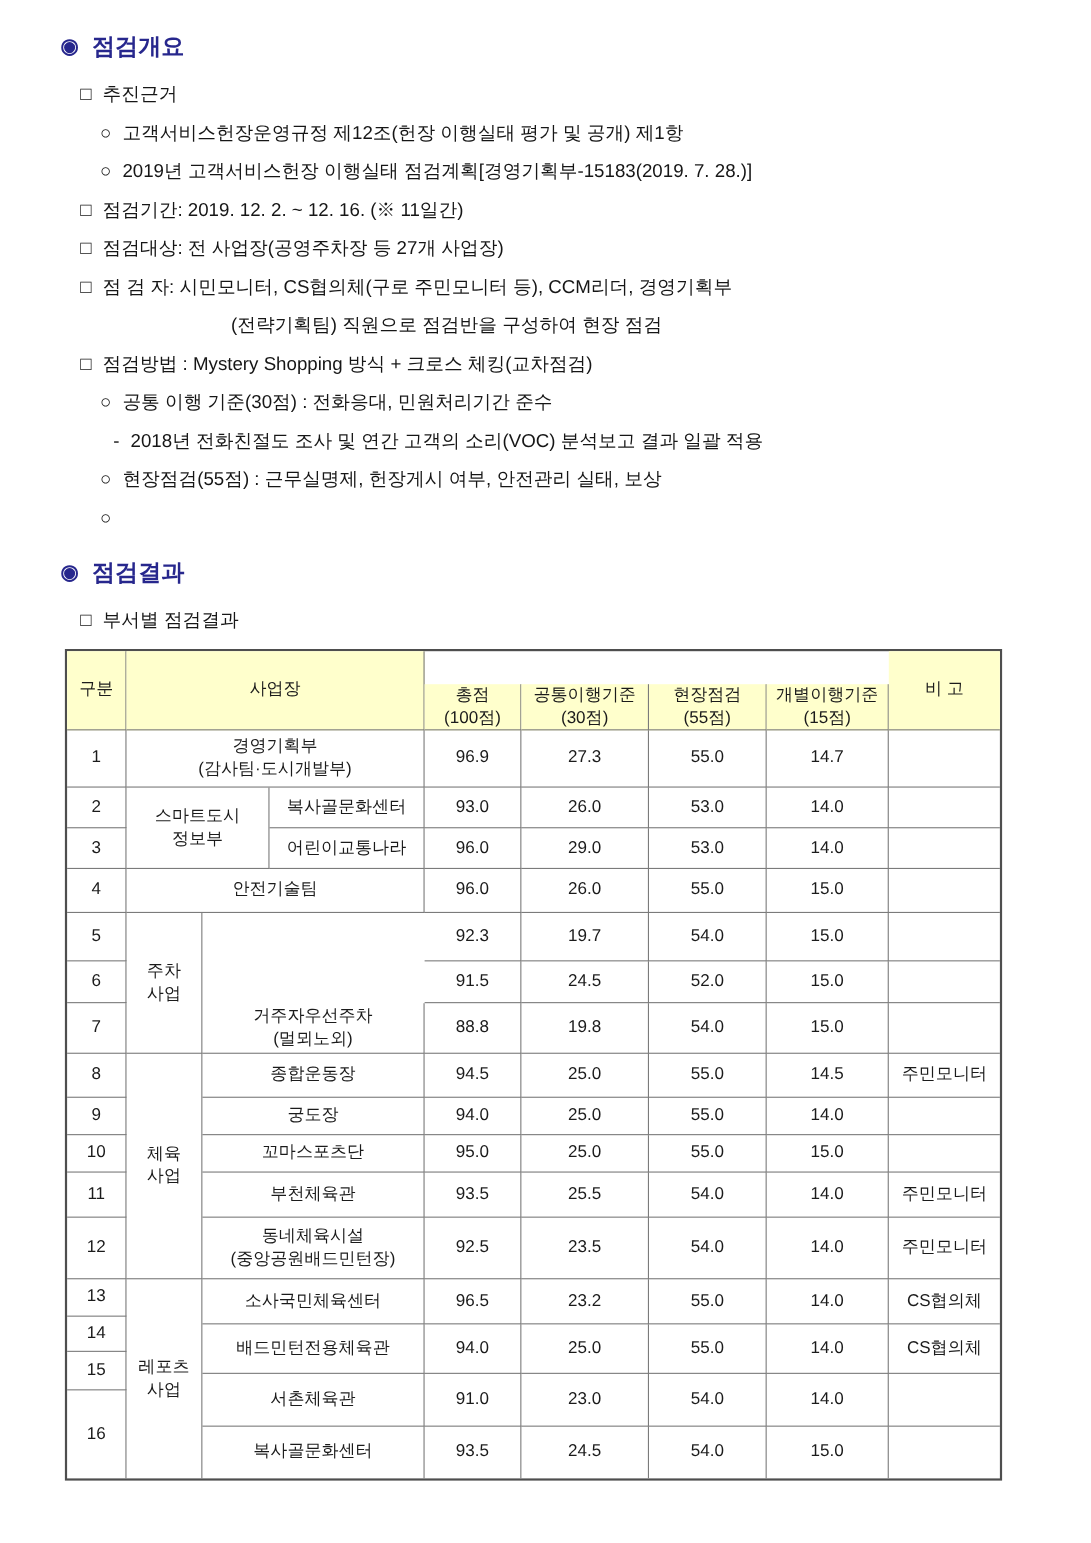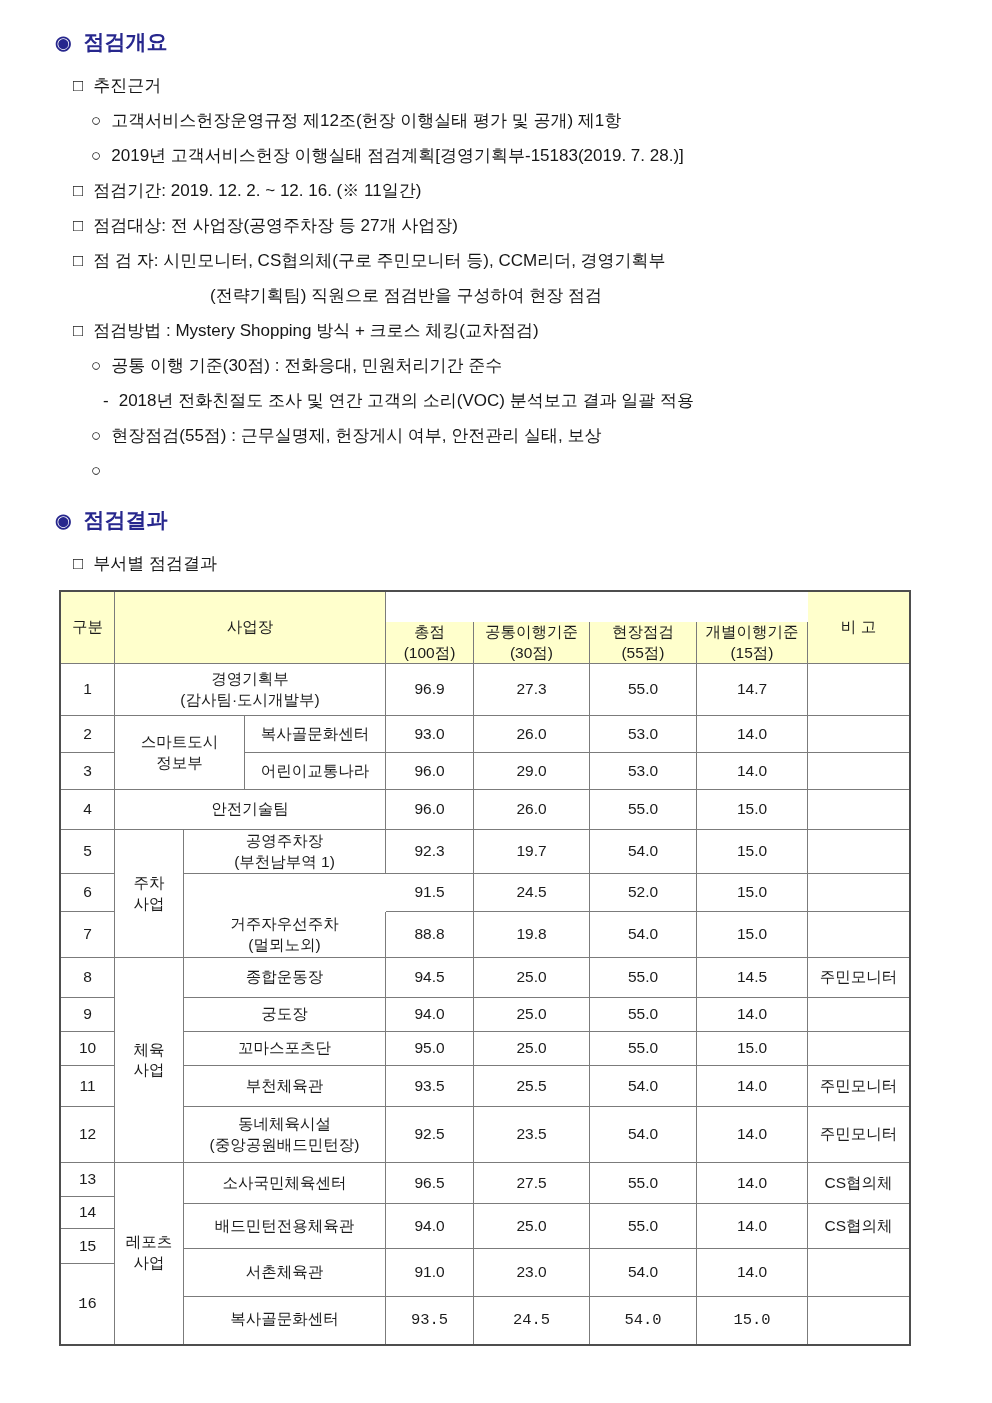--- a/index.html
+++ b/index.html
@@ -51,21 +51,21 @@
     text-align:center;
     white-space:pre-line;
     font-size:15.5px; line-height:1.3;
     color:#1b1b1b;
     padding:1px 2px;
   }
   .head { background:#ffffcc; }
   .gh { font-size:16px; }
   .n { font-size:15.5px; }
   .br0 { border-right:none; }
-  .bb0 { border-bottom:none;font-family:Liberation Mono, monospace; }
+  .bb0 { border-bottom:none; }
 </style>
 </head>
 <body>
 
 <div class="page">
 
   <div class="sec">
     <span class="sb">◉</span>
     <span>점검개요</span>
   </div>
@@ -173,22 +173,20 @@
     <div class="c" style="grid-area:6/2/7/5">안전기술팀</div>
     <div class="c n" style="grid-area:6/5/7/6">96.0</div>
     <div class="c n" style="grid-area:6/6/7/7">26.0</div>
     <div class="c n" style="grid-area:6/7/7/8">55.0</div>
     <div class="c n" style="grid-area:6/8/7/9">15.0</div>
     <div class="c br0" style="grid-area:6/9/7/10"></div>
 
     <div class="c" style="grid-area:7/1/8/2">5</div>
     <div class="c" style="grid-area:7/2/10/3">주차
 사업</div>
-    <div class="c" style="grid-area:7/3/8/5">공영주차장
-(부천남부역 1)</div>
     <div class="c n" style="grid-area:7/5/8/6">92.3</div>
     <div class="c n" style="grid-area:7/6/8/7">19.7</div>
     <div class="c n" style="grid-area:7/7/8/8">54.0</div>
     <div class="c n" style="grid-area:7/8/8/9">15.0</div>
     <div class="c br0" style="grid-area:7/9/8/10"></div>
 
     <div class="c" style="grid-area:8/1/9/2">6</div>
     <div class="c n" style="grid-area:8/5/9/6">91.5</div>
     <div class="c n" style="grid-area:8/6/9/7">24.5</div>
     <div class="c n" style="grid-area:8/7/9/8">52.0</div>
@@ -245,21 +243,21 @@
     <div class="c n" style="grid-area:14/6/15/7">23.5</div>
     <div class="c n" style="grid-area:14/7/15/8">54.0</div>
     <div class="c n" style="grid-area:14/8/15/9">14.0</div>
     <div class="c br0" style="grid-area:14/9/15/10">주민모니터</div>
 
     <div class="c" style="grid-area:15/1/16/2">13</div>
     <div class="c bb0" style="grid-area:15/2/22/3">레포츠
 사업</div>
     <div class="c" style="grid-area:15/3/17/5">소사국민체육센터</div>
     <div class="c n" style="grid-area:15/5/17/6">96.5</div>
-    <div class="c n" style="grid-area:15/6/17/7">27.5</div>
+    <div class="c n" style="grid-area:15/6/17/7">23.2</div>
     <div class="c n" style="grid-area:15/7/17/8">55.0</div>
     <div class="c n" style="grid-area:15/8/17/9">14.0</div>
     <div class="c br0" style="grid-area:15/9/17/10">CS협의체</div>
 
     <div class="c" style="grid-area:16/1/18/2">14</div>
     <div class="c" style="grid-area:17/3/19/5">배드민턴전용체육관</div>
     <div class="c n" style="grid-area:17/5/19/6">94.0</div>
     <div class="c n" style="grid-area:17/6/19/7">25.0</div>
     <div class="c n" style="grid-area:17/7/19/8">55.0</div>
     <div class="c n" style="grid-area:17/8/19/9">14.0</div>

